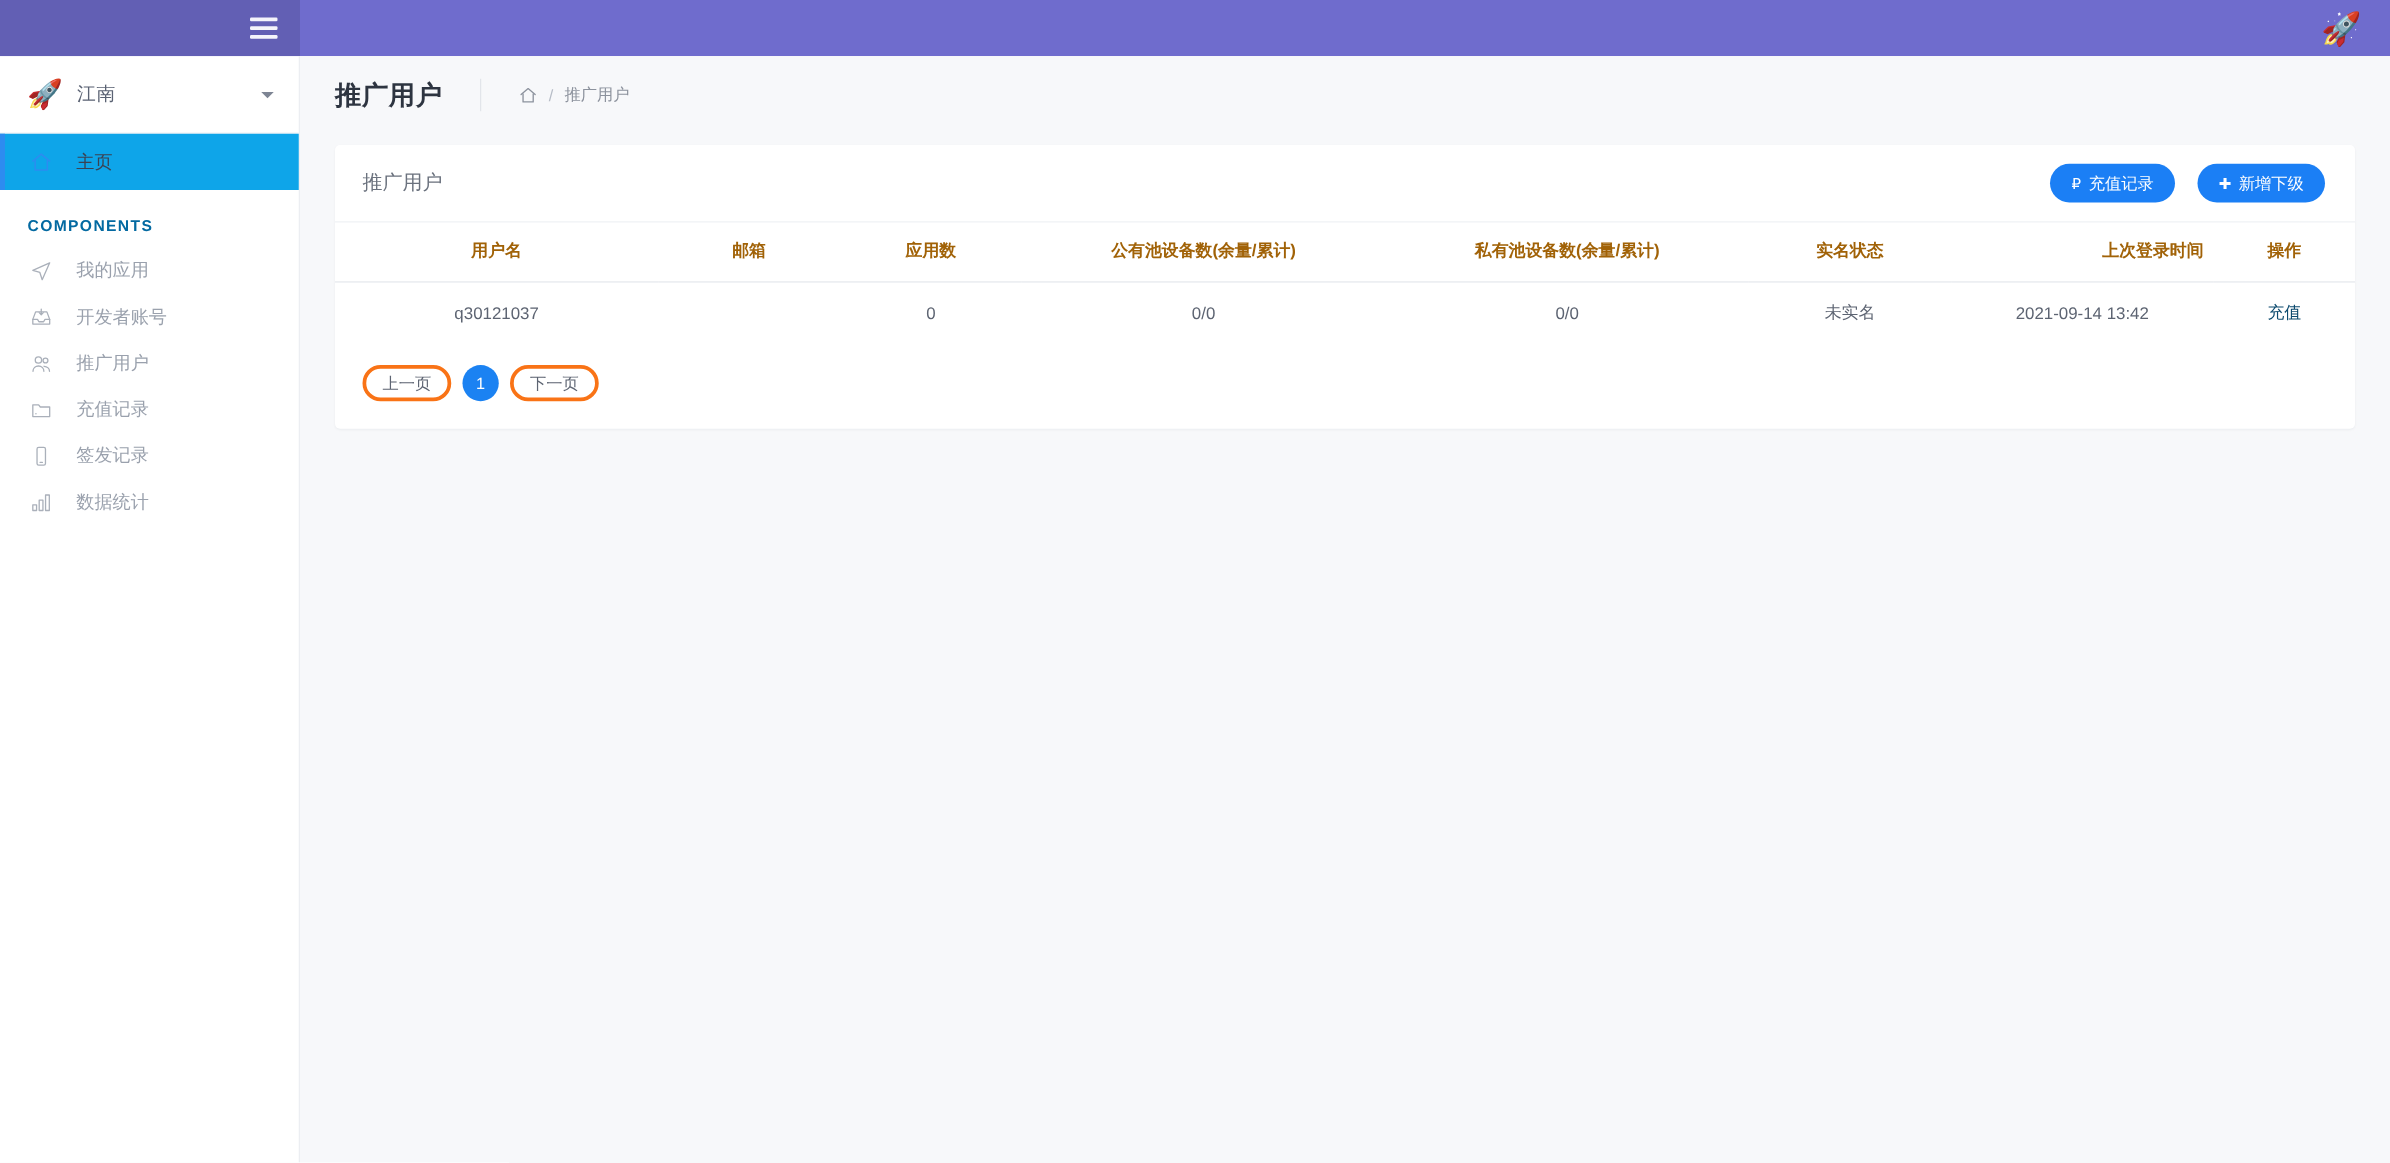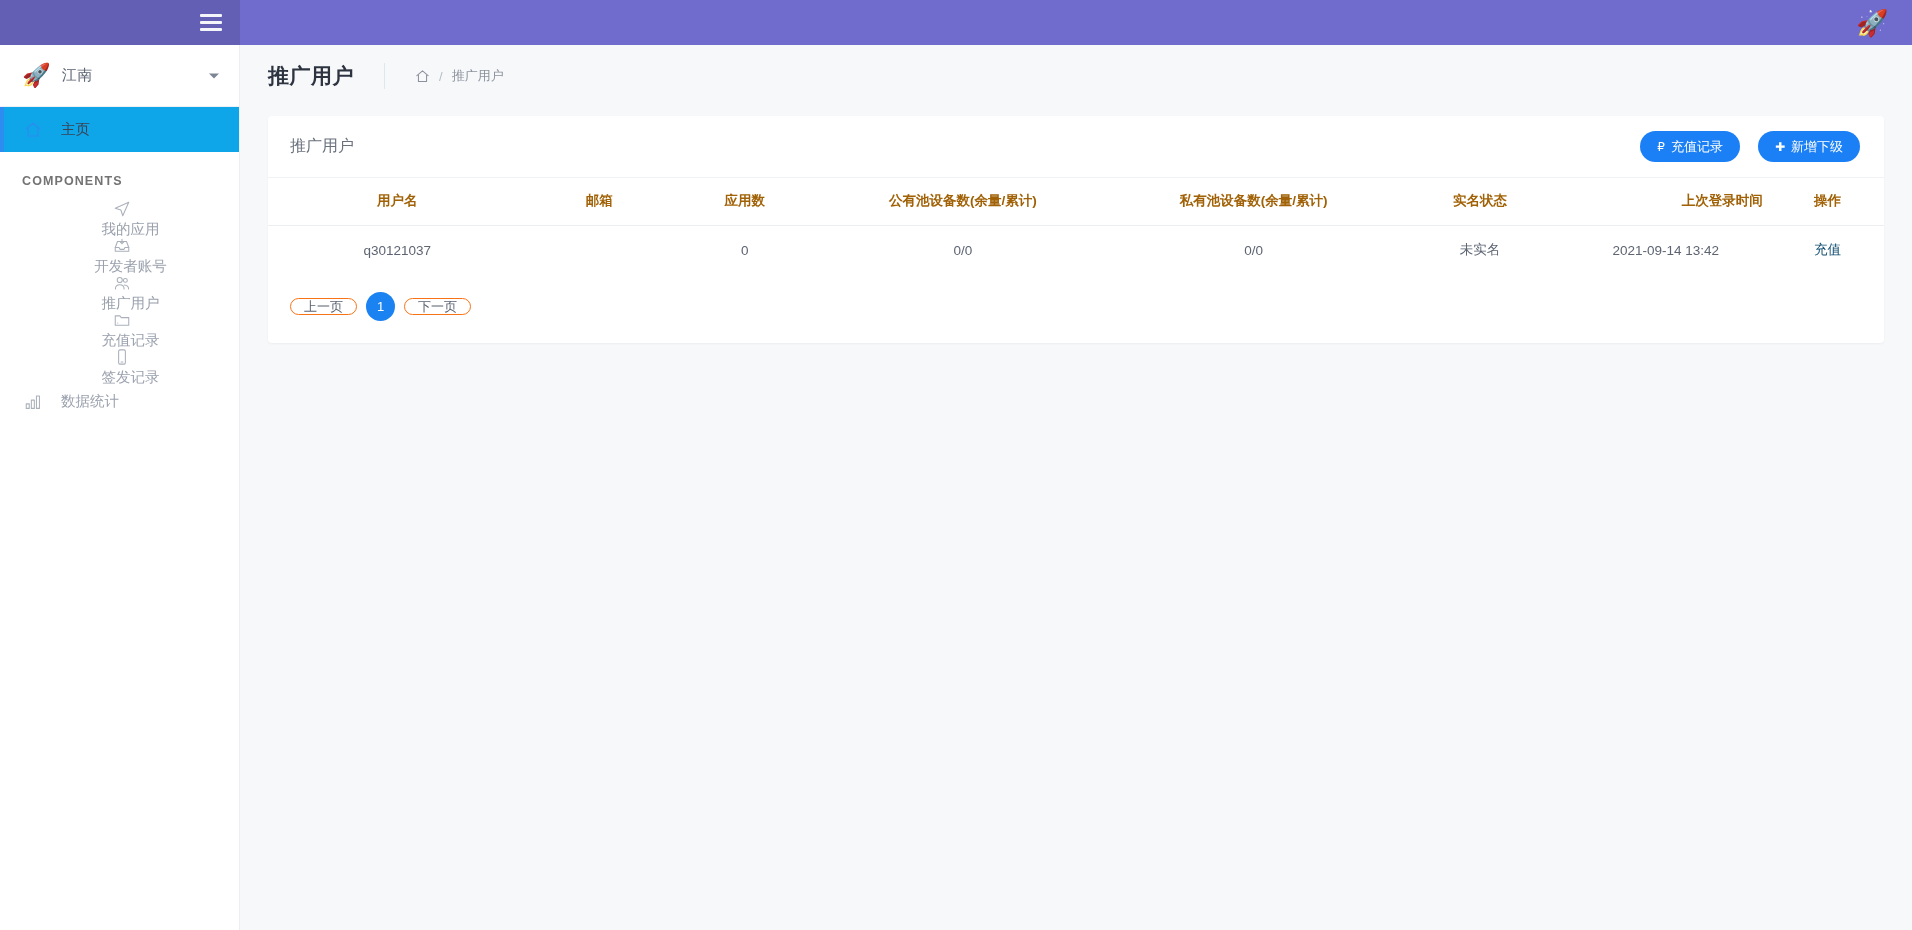--- a/index.html
+++ b/index.html
@@ -97,24 +97,24 @@
     content: "";
     position: absolute; left: 0; top: 0;
     width: 4px; height: 100%;
     background: #2d8cf0;
   }
   .nav-section-title {
     padding: 22px 0 10px 22px;
     font-size: 12.5px;
     font-weight: bold;
     letter-spacing: 1.1px;
-    color: #737373;
+    color: #0369a1;
   }
   .nav-list .nav-item { height: 37px; margin-bottom: 0; }
-  .nav-list .nav-item:not(:last-child) { margin-bottom: 0; flex-direction: column; }
+  .nav-list .nav-item:not(:last-child) { margin-bottom: 0; }
 
   
   .main {
     position: absolute; left: 240px; top: 45px;
     width: 1672px; height: 885px;
     background: #f7f8fa;
   }
   .page-head {
     height: 62px;
     background: #f7f8fa;
@@ -188,23 +188,23 @@
   .tbl .col-last { width: 13%; text-align: right; }
   .tbl .col-act  { width: 7%; }
   .link-action { color: #0c4a6e; cursor: pointer; font-size: 13.5px; }
 
   
   .pager {
     display: flex; align-items: center; gap: 9px;
     padding: 18px 0 22px 22px;
   }
   .pg-btn {
-    height: 17px; min-width: 54px;
+    height: 29px; min-width: 54px;
     padding: 0 13px;
-    border: 1px solid #f97316; border-radius: 15px;
+    border: 3px solid #f97316; border-radius: 15px;
     background: #ffffff; color: #5d6472;
     font-size: 13px; font-family: inherit;
     cursor: pointer;
     display: inline-flex; align-items: center; justify-content: center;
   }
   .pg-num {
     width: 29px; height: 29px;
     border-radius: 50%;
     background: #1b82f2; color: #ffffff;
     border: none;

